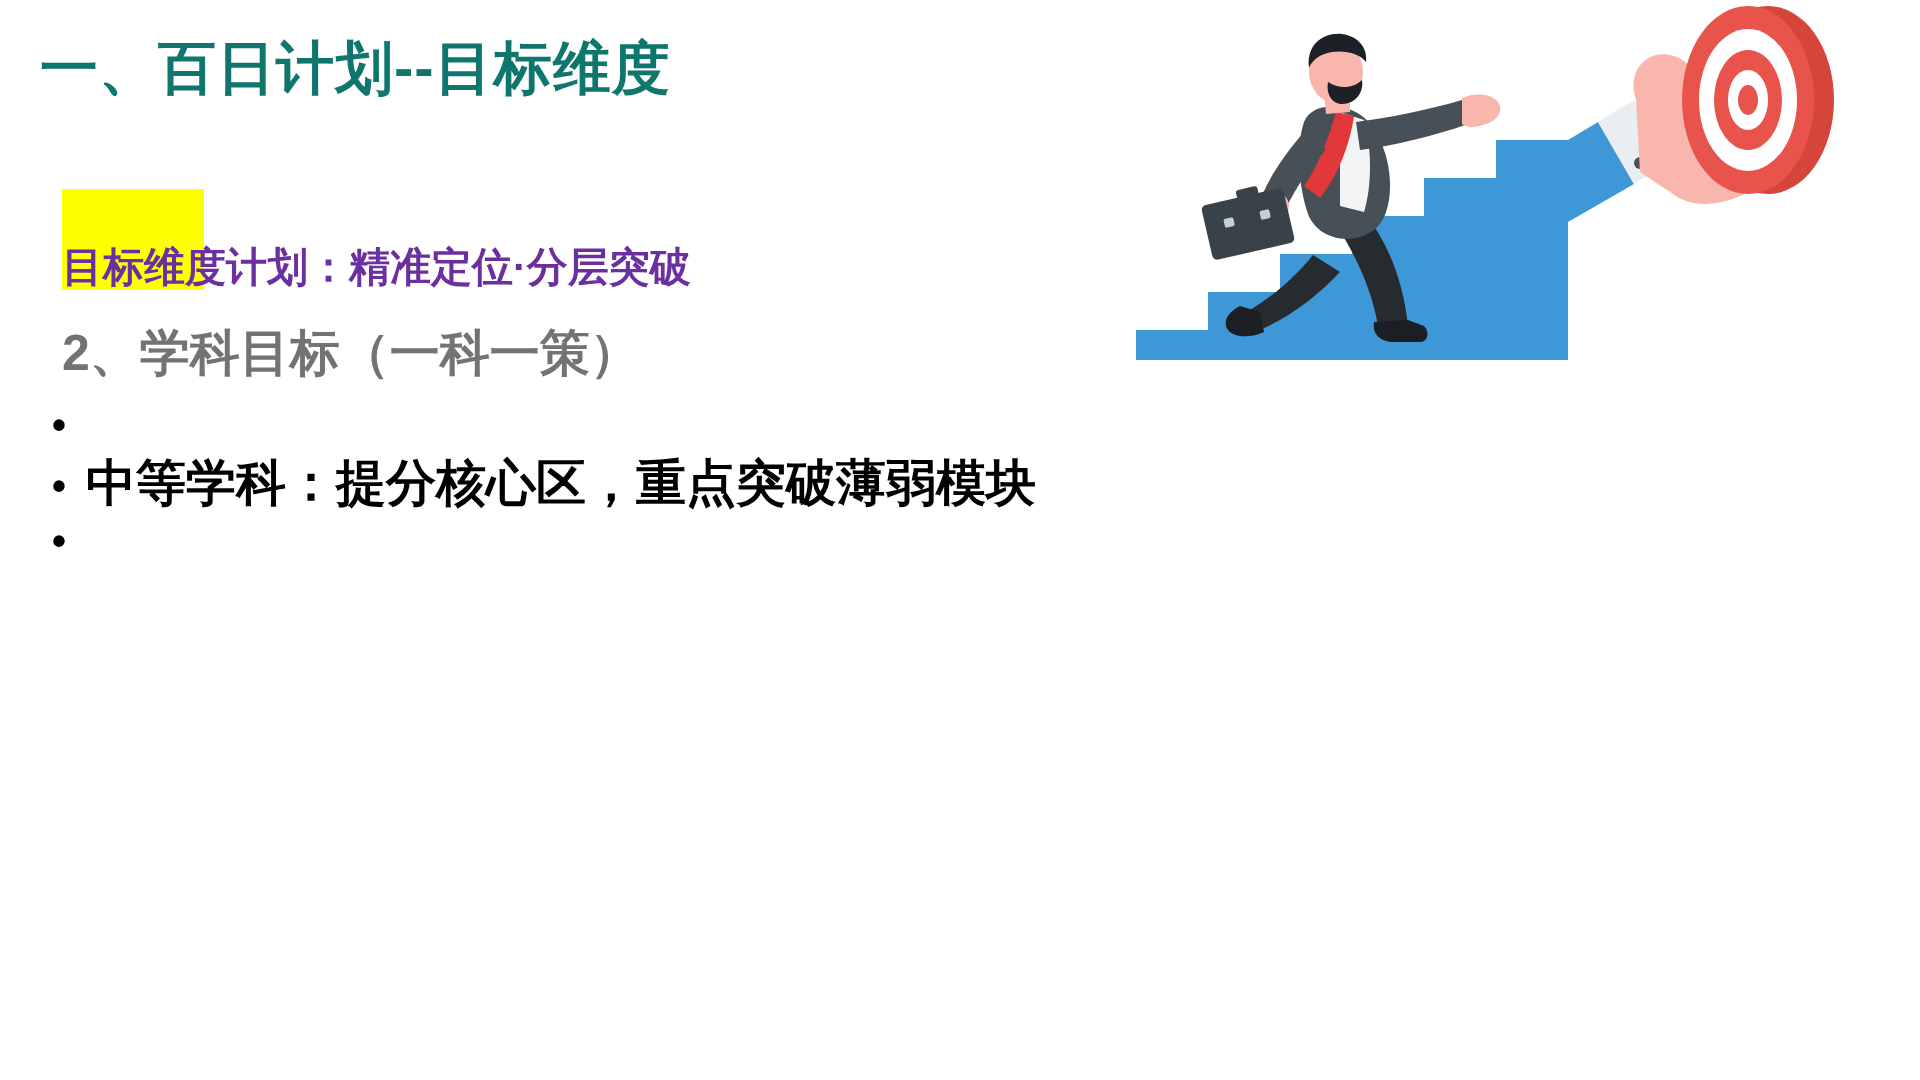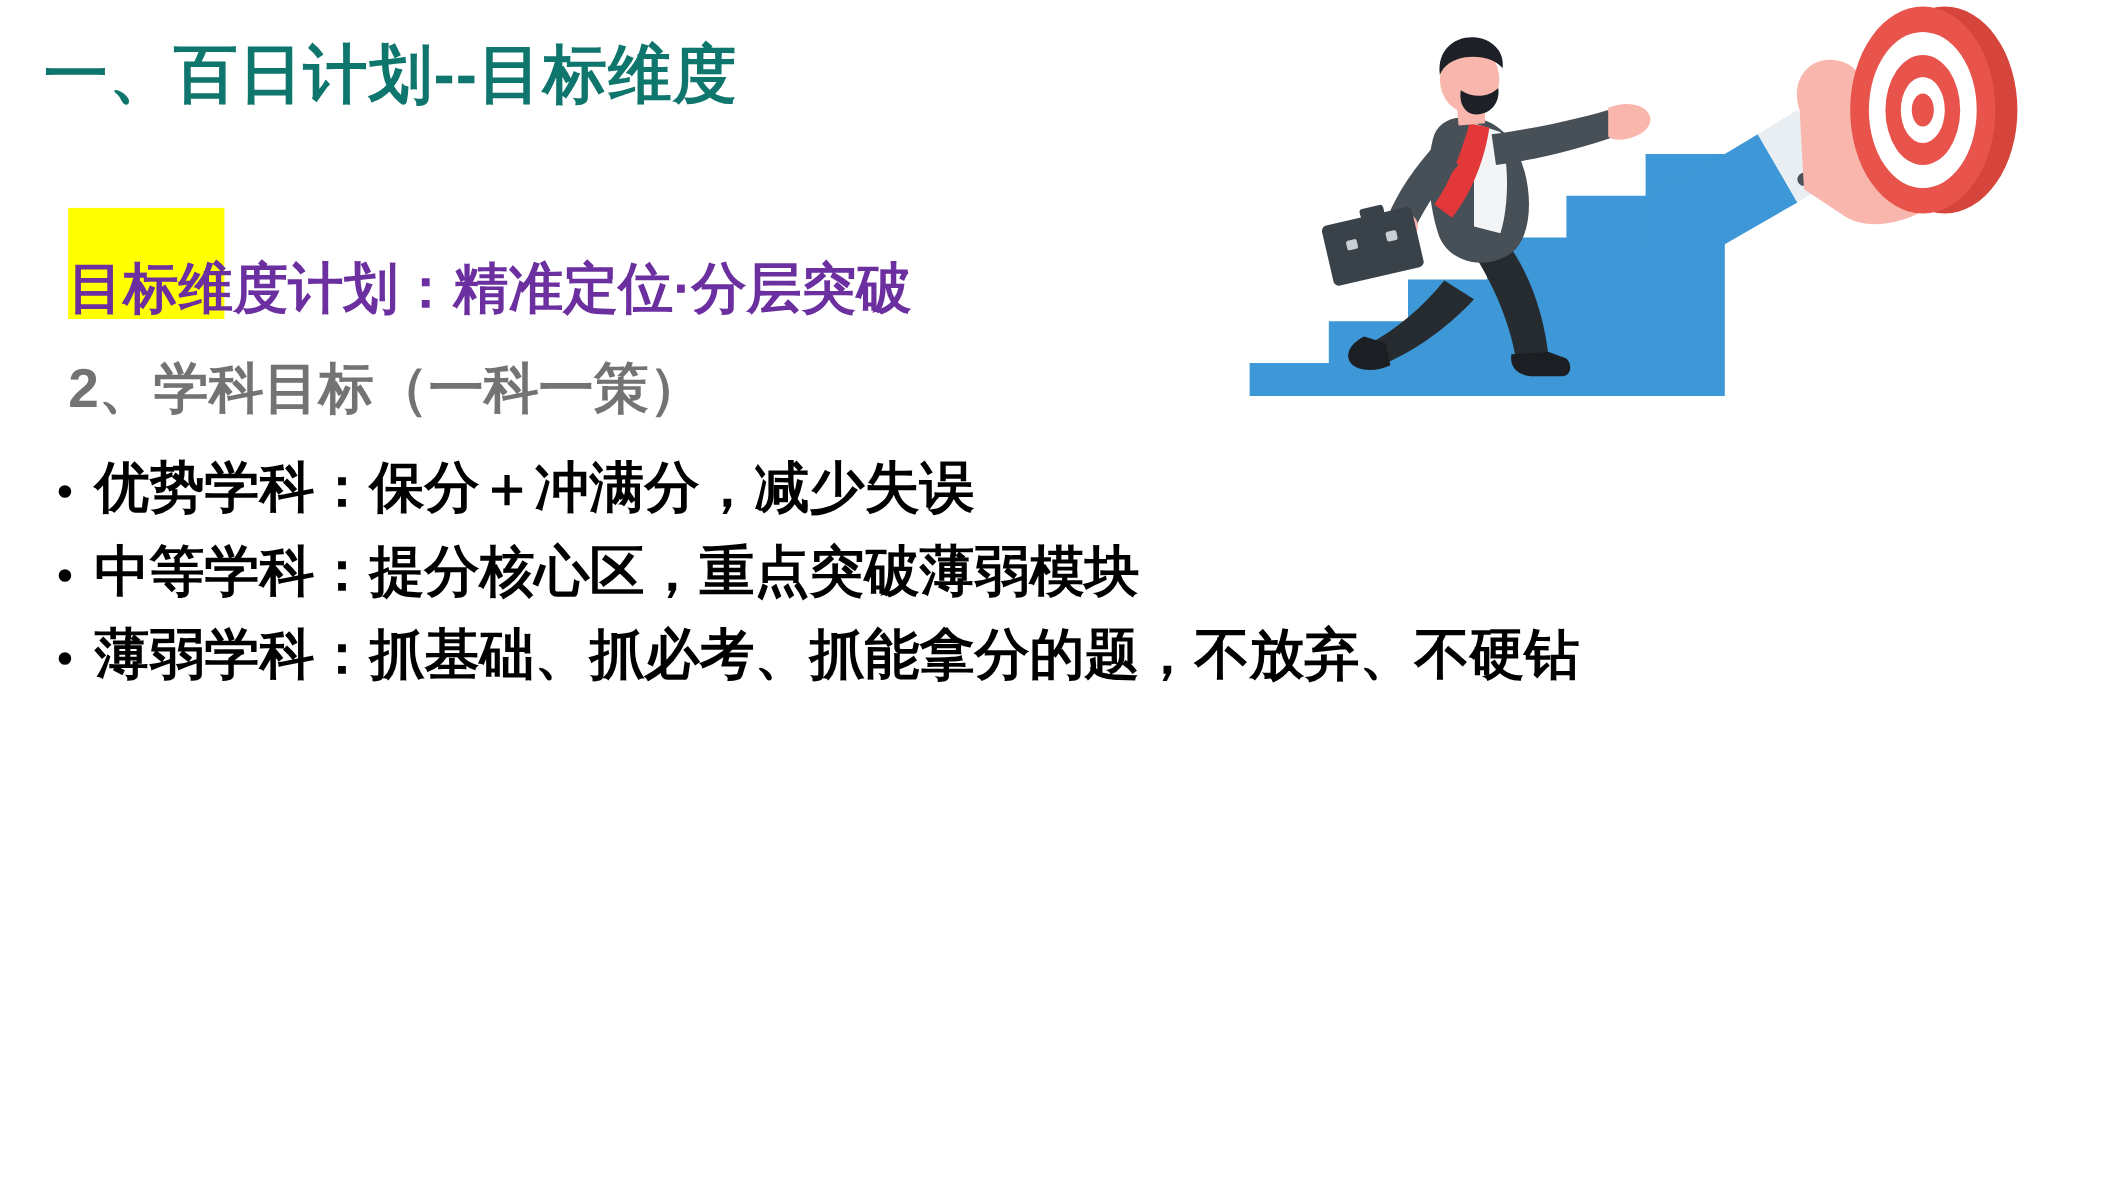--- a/index.html
+++ b/index.html
@@ -31,22 +31,22 @@
     color: #0f766e;
     letter-spacing: 1px;
     white-space: nowrap;
     line-height: 1.1;
   }
 
   
   .purple-line {
     position: absolute;
     left: 62px;
-    top: 232px;
-    font-size: 50px;
+    top: 243px;
+    font-size: 41px;
     font-weight: 900;
     color: #6B2FA0;
     white-space: nowrap;
     line-height: 1.2;
     letter-spacing: 0px;
   }
   .hl-box {
     position: absolute;
     left: 62px;
     top: 189px;
@@ -115,29 +115,27 @@
 
   <div class="purple-line">
     <span>目标维度计划：精准定位·分层突破</span>
   </div>
 
   <div class="blue-line">2、学科目标（一科一策）</div>
 
   <div class="bullets">
     <div class="bullet-row">
       <span class="bullet-dot">•</span>
-      <span class="bullet-text">优势学科：保分＋冲满分，减少失误</span>
     </div>
     <div class="bullet-row">
       <span class="bullet-dot">•</span>
       <span class="bullet-text">中等学科：提分核心区，重点突破薄弱模块</span>
     </div>
     <div class="bullet-row">
       <span class="bullet-dot">•</span>
-      <span class="bullet-text">薄弱学科：抓基础、抓必考、抓能拿分的题，不放弃、不硬钻</span>
     </div>
   </div>
 
   <div class="illustration">
     <svg viewBox="0 0 792 400" xmlns="http://www.w3.org/2000/svg">
 
       <g>
         <path d="M8 360 L8 330 L80 330 L80 292 L152 292 L152 254 L224 254 L224 216 L296 216
                  L296 178 L368 178 L368 140 L440 140 L440 360 Z" fill="#3E97D6"></path>
       </g>

